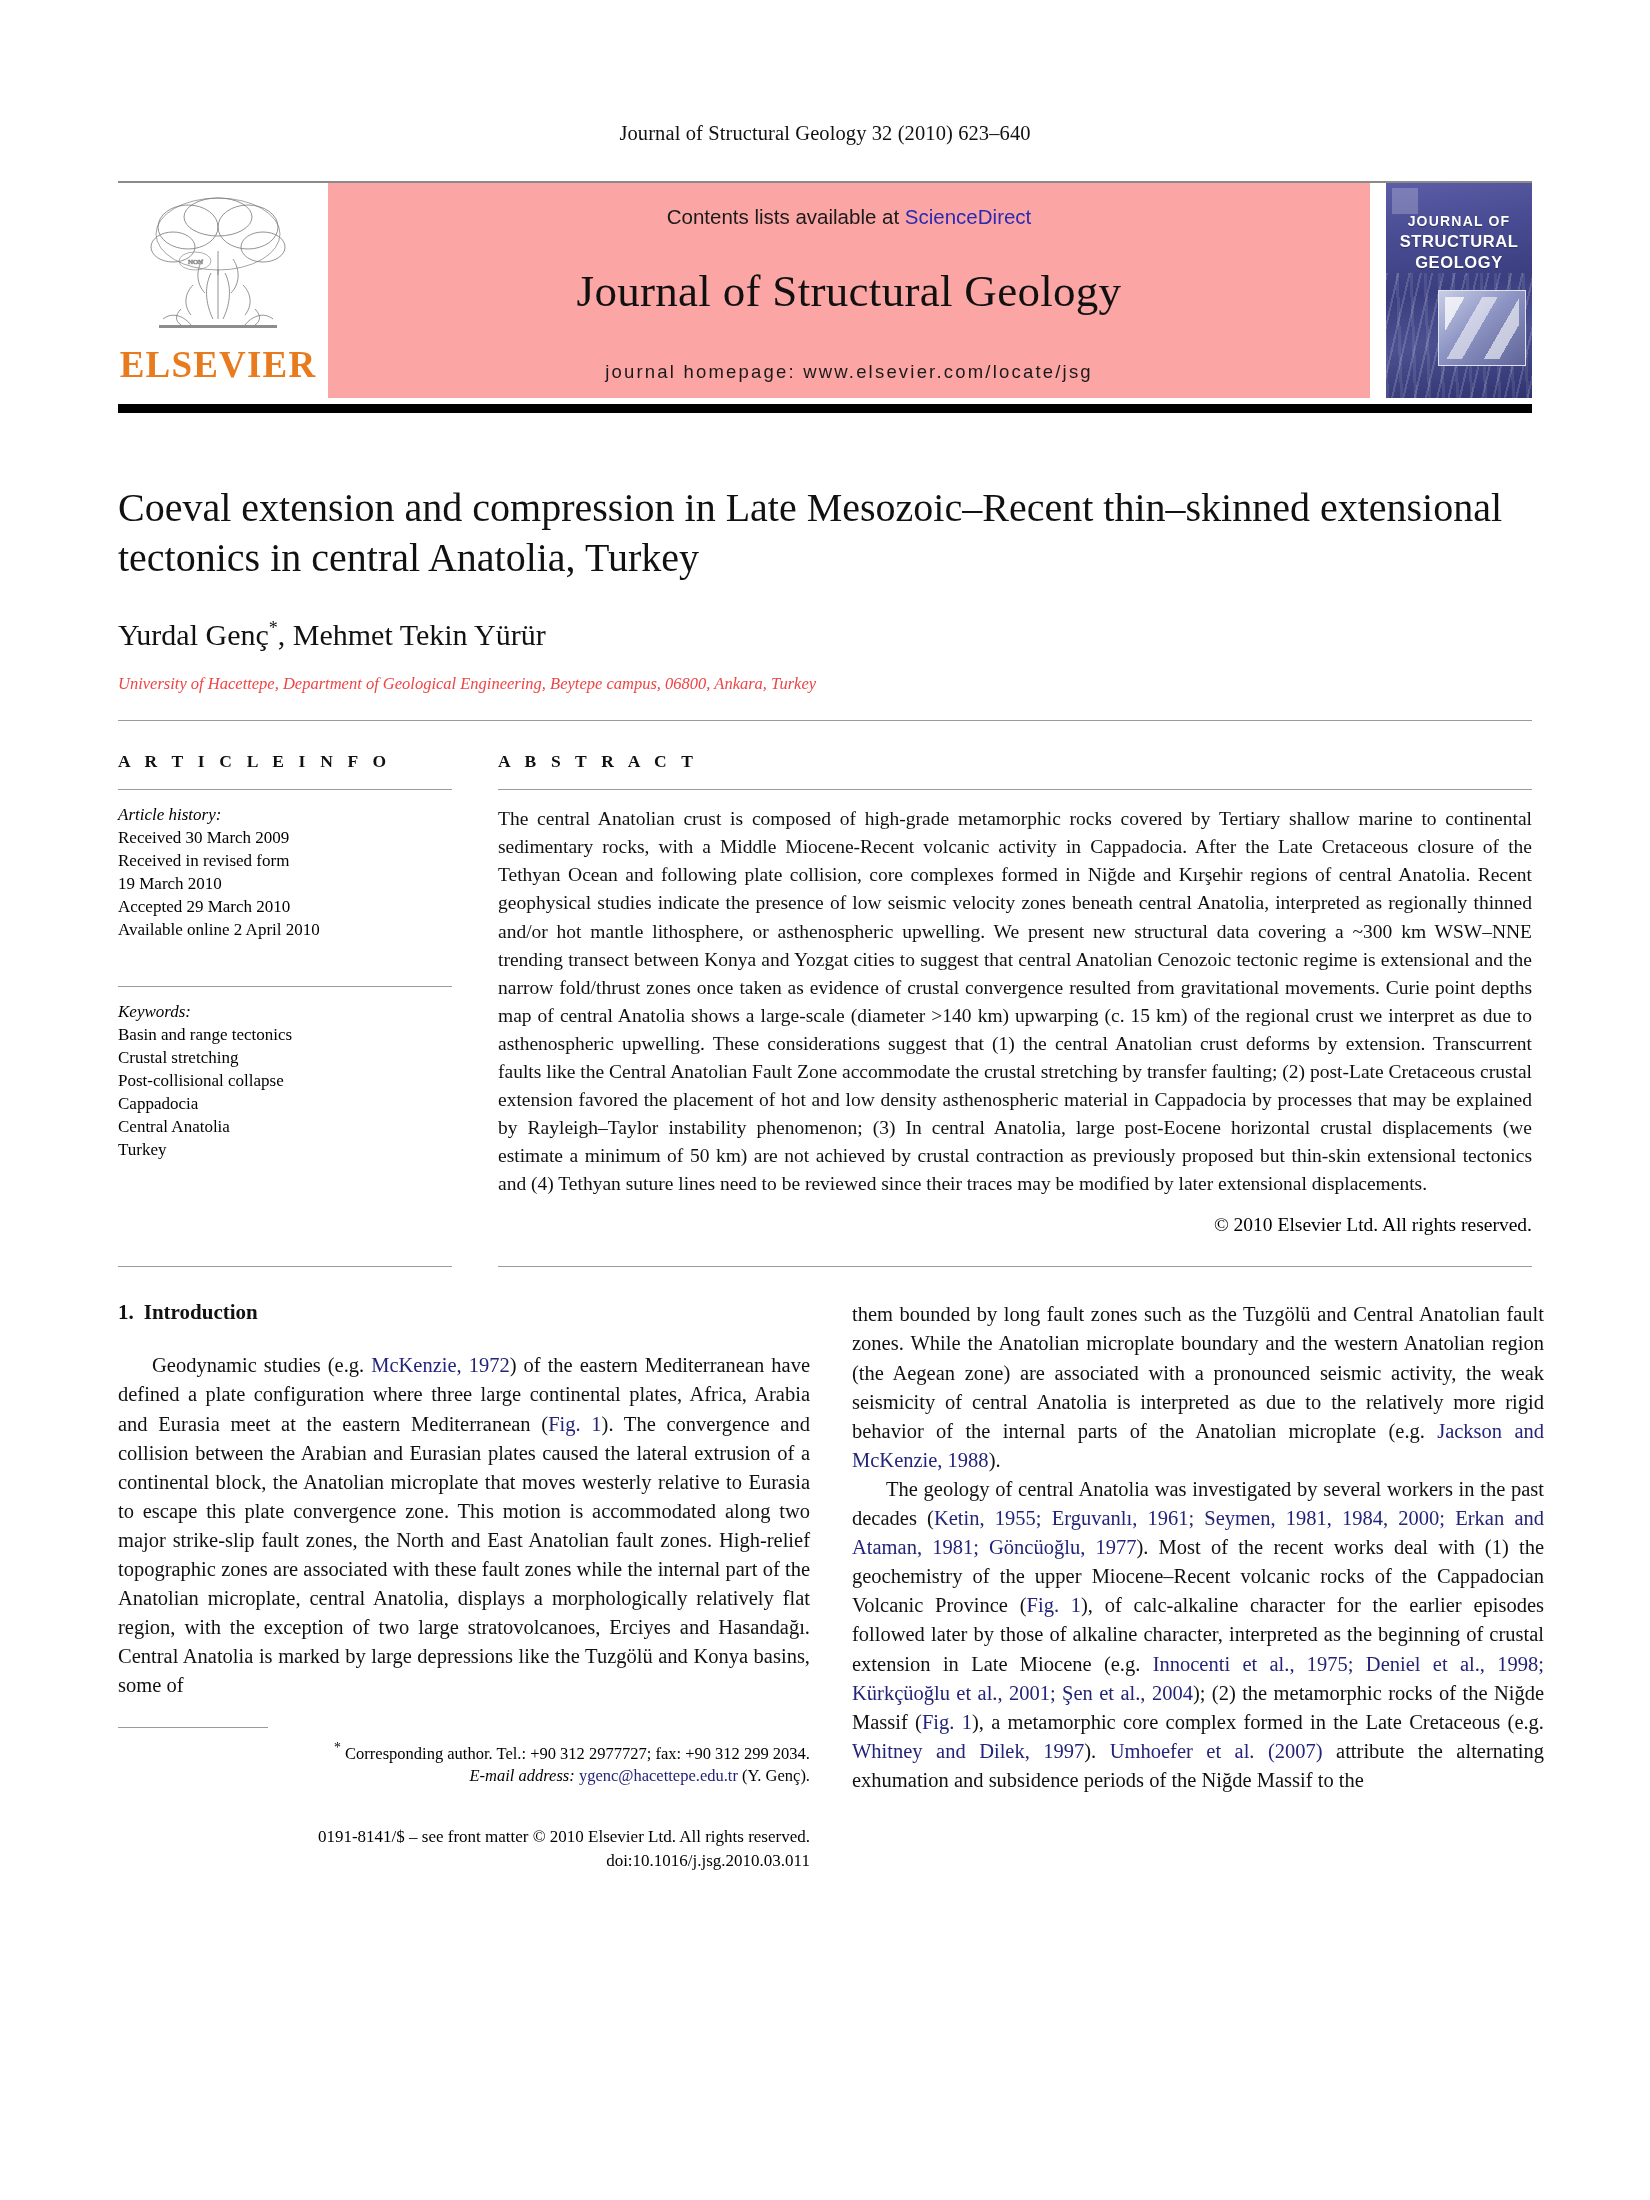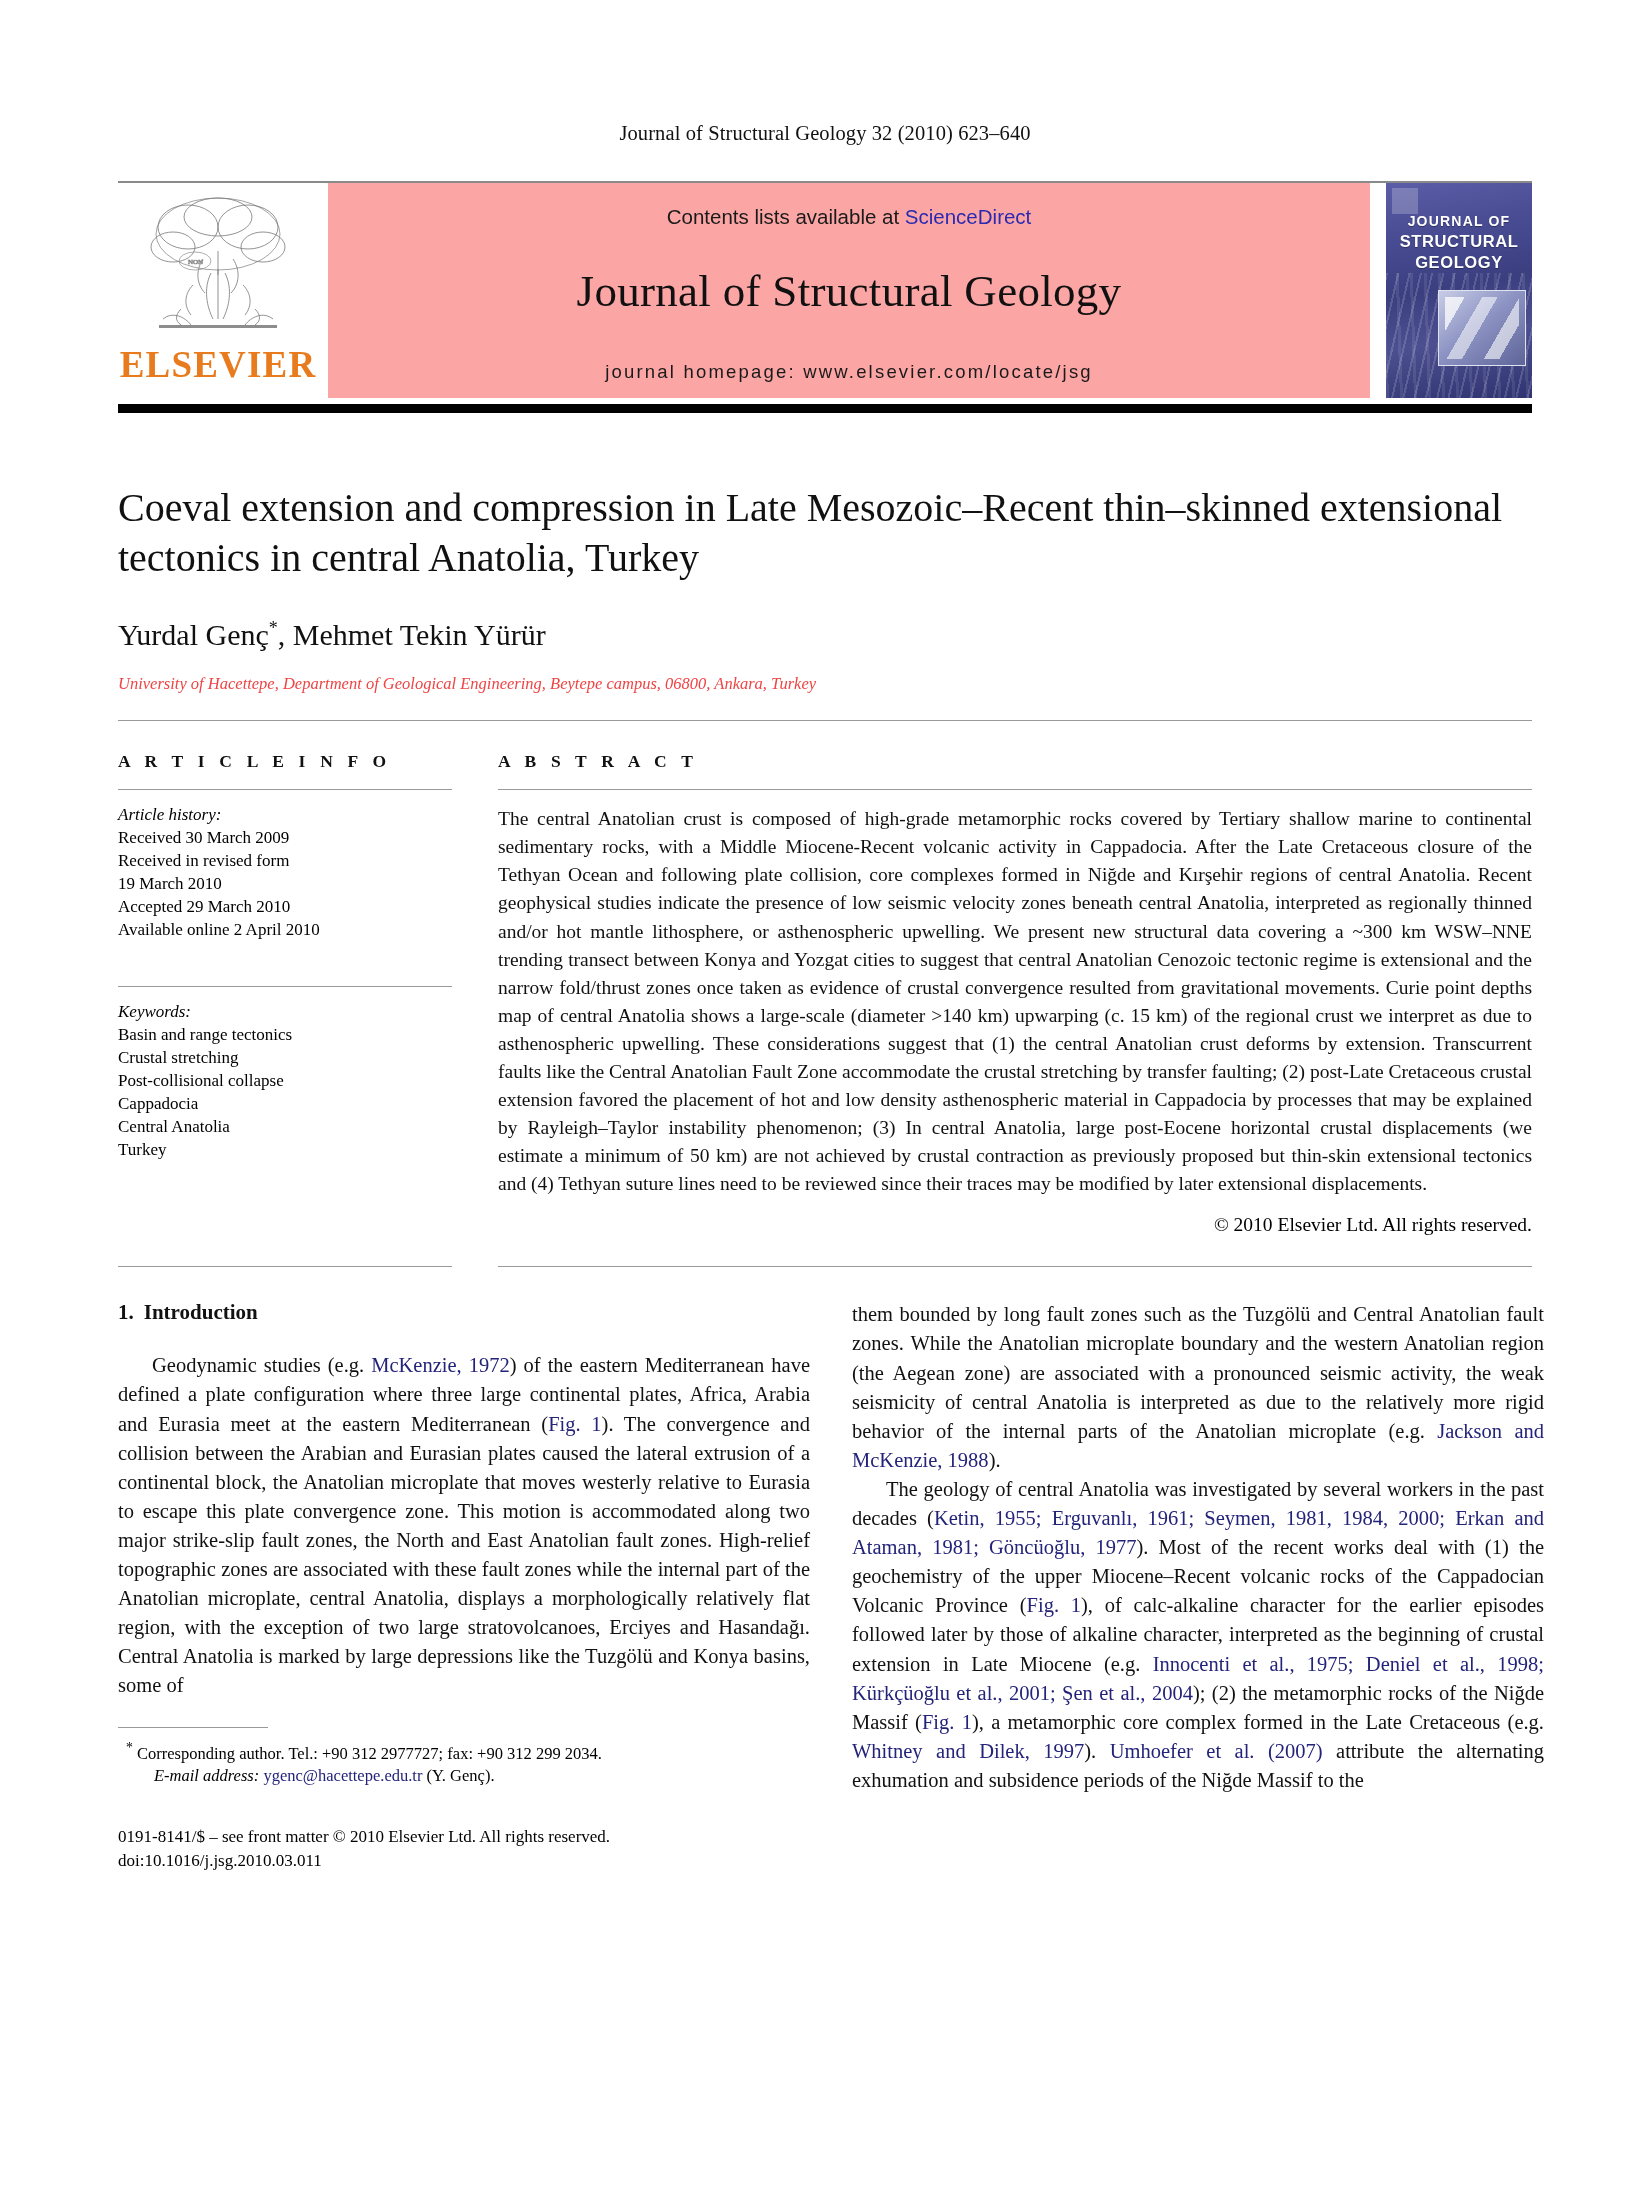--- a/index.html
+++ b/index.html
@@ -232,20 +232,21 @@
     margin: 0;
     color: #111;
     text-indent: 34px;
   }
   p.body.cont { text-indent: 0; }
   .ref { color: #23237a; }
 
   
   .foot {
     margin-top: 26px;
+    text-align: right;
   }
   .foot-rule {
     border-top: 1px solid #9a9a9a;
     width: 150px;
     margin-bottom: 10px;
   }
   .foot-line {
     font-size: 16.5px;
     line-height: 1.4;
     padding-left: 22px;

